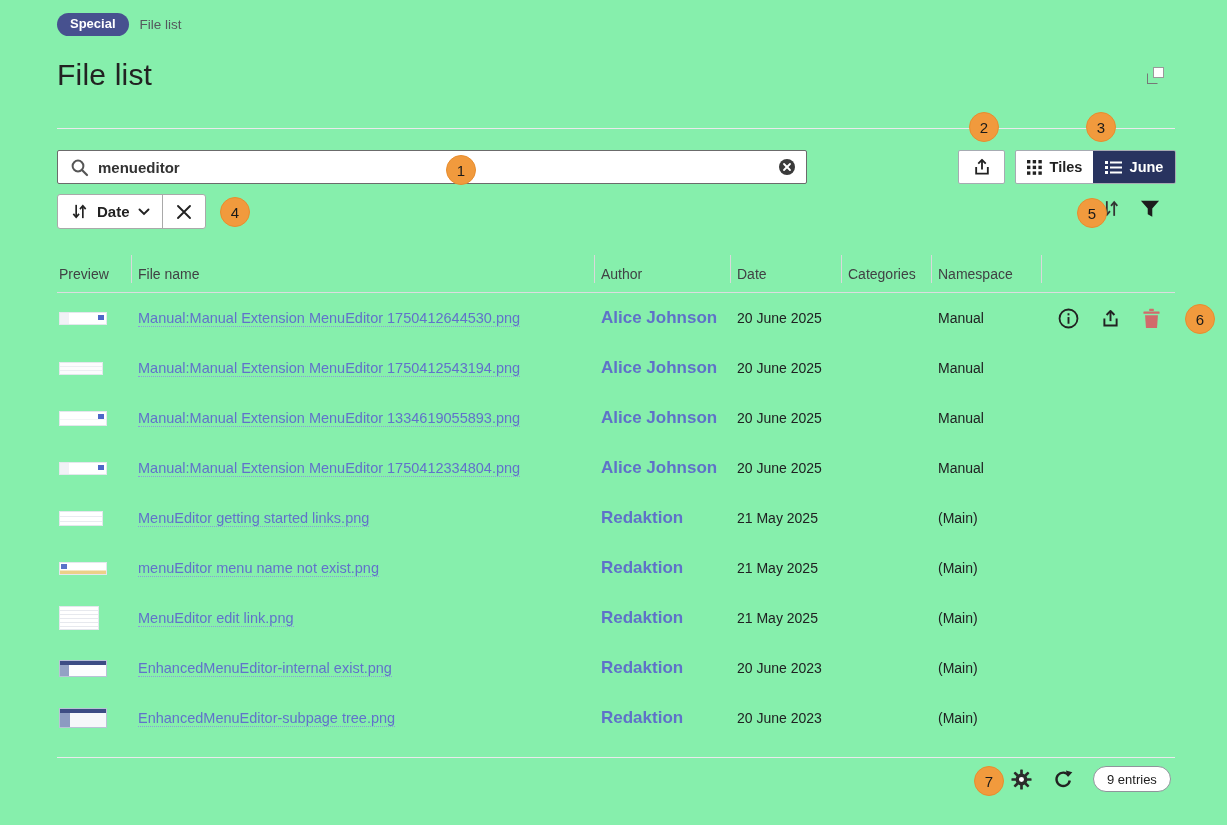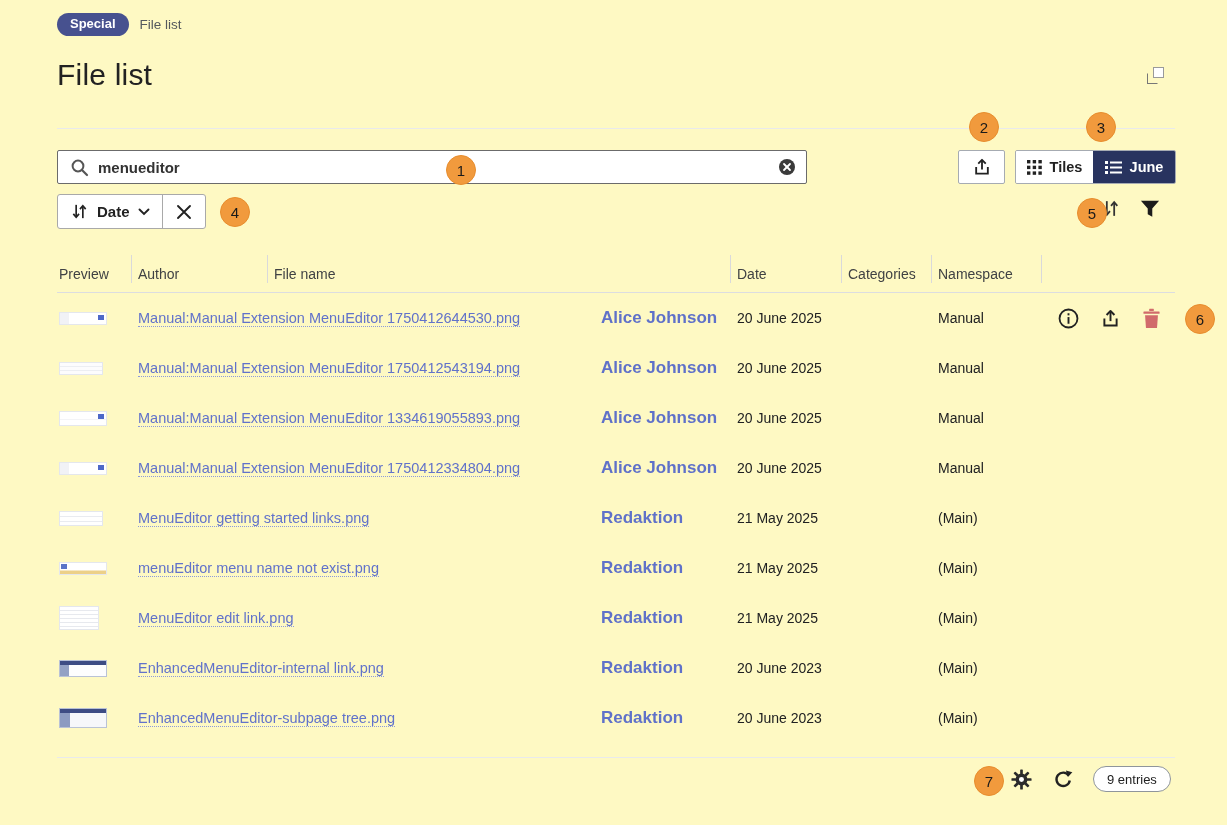--- a/index.html
+++ b/index.html
@@ -1,18 +1,18 @@
 <!DOCTYPE html>
 <html><head>
 <meta charset="utf-8">
 <style>
   * { margin:0; padding:0; box-sizing:border-box; }
   html,body { background:#fff; }
   body { font-family:"Liberation Sans", sans-serif; color:#202122; }
-  .page { position:relative; width:1227px; height:825px; background:#fef9c3; overflow:hidden; }
+  .page { position:relative; width:1227px; height:825px; background:#86efac; overflow:hidden; }
 
   
   .breadcrumb { position:absolute; left:57px; top:13px; display:flex; align-items:center; gap:11px; }
   .ns-pill { background:#47518f; color:#fff; font-size:13px; font-weight:bold;
              padding:4px 13px; border-radius:13px; line-height:1.15; }
   .crumb-text { color:#54595d; font-size:13.5px; }
 
   
   .page-title { position:absolute; left:57px; top:58px; font-size:30px; font-weight:400; color:#222; letter-spacing:.2px; }
   .expand-ic { position:absolute; left:1147px; top:67px; width:17px; height:17px; }
@@ -223,22 +223,22 @@
     <button class="icon-btn">
       <svg width="22" height="20" viewBox="0 0 24 22">
           <path d="M2 2 H22 L14.5 10.5 V19.5 L9.5 16.8 V10.5 Z" fill="#1c1c1c"></path>
         </svg>
     </button>
   </div>
 
   <div class="file-table">
     <div class="tr th-row">
       <div class="th c-preview">Preview</div>
+      <div class="th c-name">File name</div>
       <div class="th c-author">Author</div>
-      <div class="th c-name">File name</div>
       <div class="th c-date">Date</div>
       <div class="th c-cats">Categories</div>
       <div class="th c-ns">Namespace</div>
       <div class="th c-act"></div>
     </div>
     <div>
     <div class="tr td-row">
       <div class="td c-preview">
         <span class="thumb t1"></span>
       </div>
@@ -530,21 +530,21 @@
           </button>
         </div>
       </div>
     </div>
 
     <div class="tr td-row">
       <div class="td c-preview">
         <span class="thumb t8"></span>
       </div>
       <div class="td c-name">
-        <a class="file-link">EnhancedMenuEditor-internal link.png</a>
+        <a class="file-link">EnhancedMenuEditor-internal exist.png</a>
       </div>
       <div class="td c-author">
         <a class="author-link">Redaktion</a>
       </div>
       <div class="td c-date">20 June 2023</div>
       <div class="td c-cats"></div>
       <div class="td c-ns">(Main)</div>
       <div class="td c-act">
         <div class="row-actions" style="visibility: hidden;">
           <button class="icon-btn">

